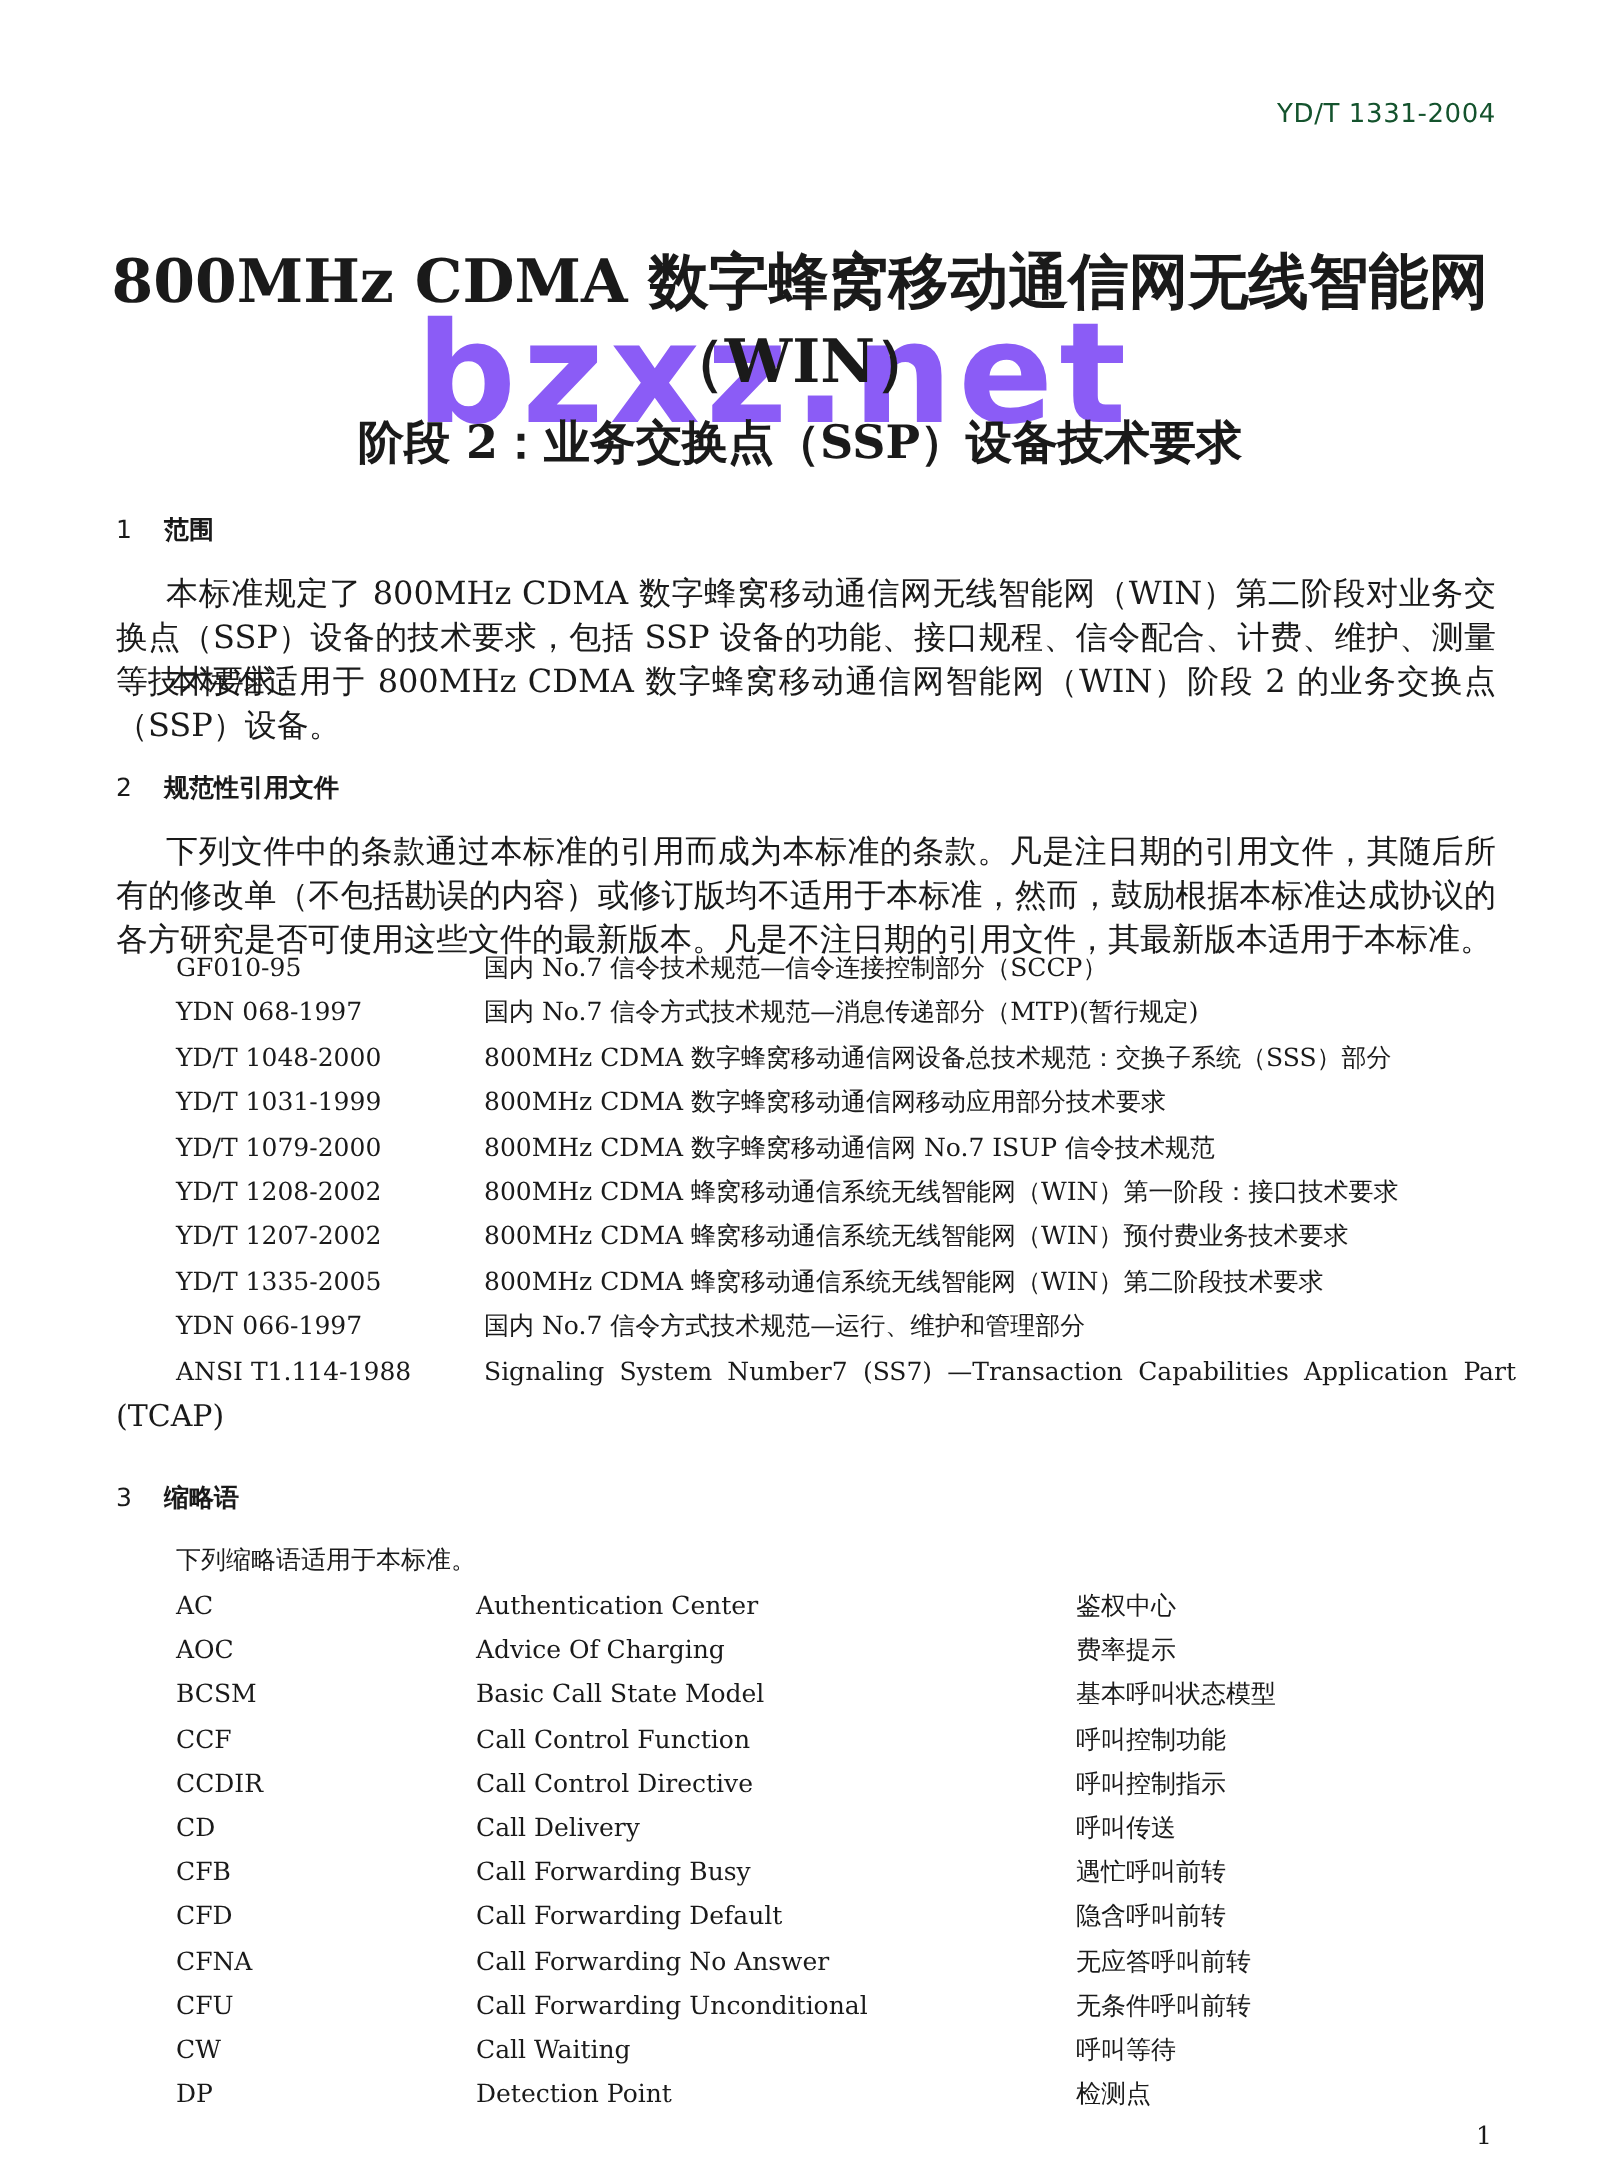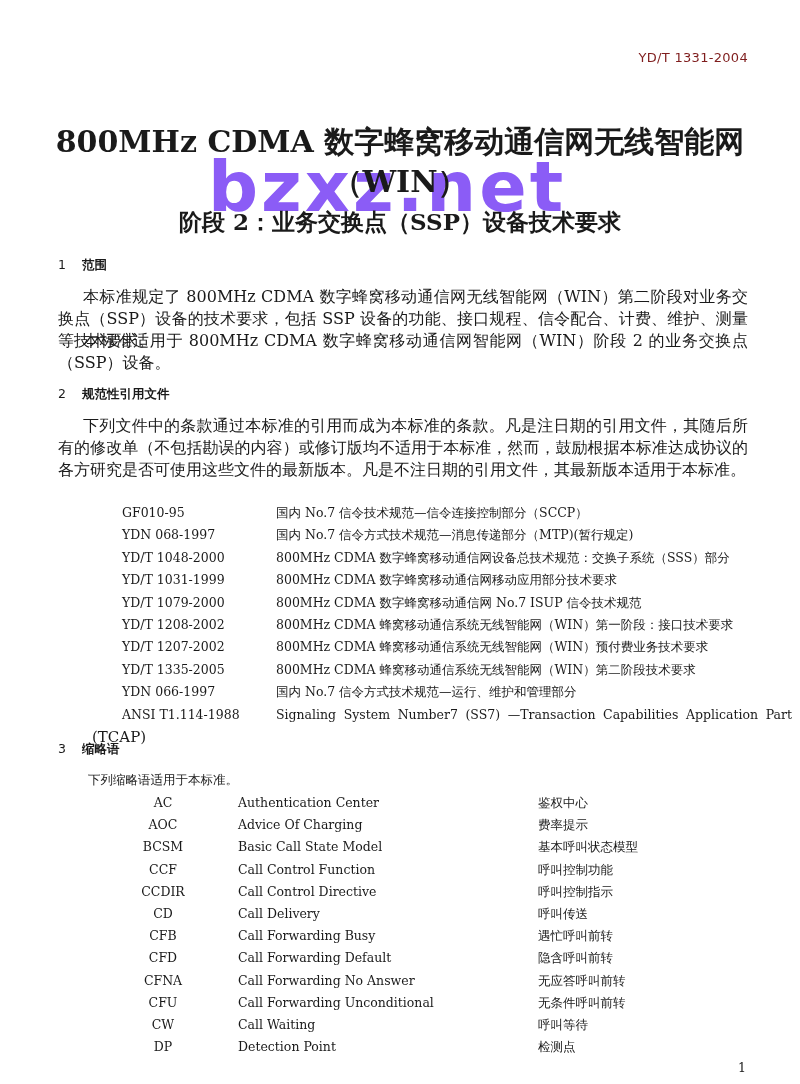--- a/index.html
+++ b/index.html
@@ -4,21 +4,21 @@
 <style>
   html, body { margin: 0; padding: 0; background: #ffffff; }
   body {
     width: 800px; height: 1084px; position: relative; overflow: hidden;
     font-family: "DejaVu Serif", "Liberation Serif", serif;
     color: #1a1a1a;
   }
   .doc-code {
     position: absolute; top: 50px; right: 52px;
     font-family: "DejaVu Sans", "Liberation Sans", sans-serif;
-    font-size: 13px; letter-spacing: 0.3px; color: #7f1d1d;
+    font-size: 13px; letter-spacing: 0.3px; color: #14532d;
   }
   .watermark {
     position: absolute; top: 152px; left: 208px;
     font-family: "DejaVu Sans", "Liberation Sans", sans-serif;
     font-weight: bold; font-size: 70px; color: #8b5cf6;
     letter-spacing: 3px; line-height: 1; z-index: 0;
   }
   .title {
     position: absolute; top: 122px; left: 0; width: 800px;
     text-align: center; font-weight: bold; z-index: 1;
@@ -29,32 +29,32 @@
     position: absolute; left: 58px;
     font-family: "DejaVu Sans", "Liberation Sans", sans-serif;
     font-size: 12.5px; font-weight: bold;
   }
   .section-head .num { display: inline-block; width: 24px; font-weight: normal; }
   .para {
     position: absolute; left: 58px; width: 690px;
     font-size: 16px; line-height: 22px; text-align: justify;
     text-indent: 25px;
   }
-  .ref-list { position: absolute; left: 58px; top: 502px; width: 700px; margin-left: 34px; }
+  .ref-list { position: absolute; left: 58px; top: 473px; width: 700px; }
   .ref-row { display: flex; font-size: 12.5px; height: 22.4px; line-height: 22.4px; }
   .ref-row .code { width: 184px; padding-left: 30px; box-sizing: border-box; flex: none; }
   .ref-row .title-cell { flex: 1; white-space: nowrap; }
   .ref-row.justify .title-cell { text-align: justify; text-align-last: justify; }
   .ref-tail { font-size: 15px; line-height: 22px; margin-left: 0; }
   .abbr-intro {
     position: absolute; left: 88px; top: 776px; font-size: 12.5px;
   }
   .abbr-list { position: absolute; left: 88px; top: 792px; width: 680px; }
   .abbr-row { display: flex; font-size: 12.5px; height: 22.2px; line-height: 22.2px; }
-  .abbr-row .abbr { width: 150px; flex: none; text-align: center; }
+  .abbr-row .abbr { width: 150px; flex: none; }
   .abbr-row .en { width: 300px; flex: none; }
   .abbr-row .zh { flex: 1; }
   .page-number {
     position: absolute; right: 54px; top: 1060px; font-size: 12.5px;
   }
 </style>
 </head>
 <body>
 
 <div>

